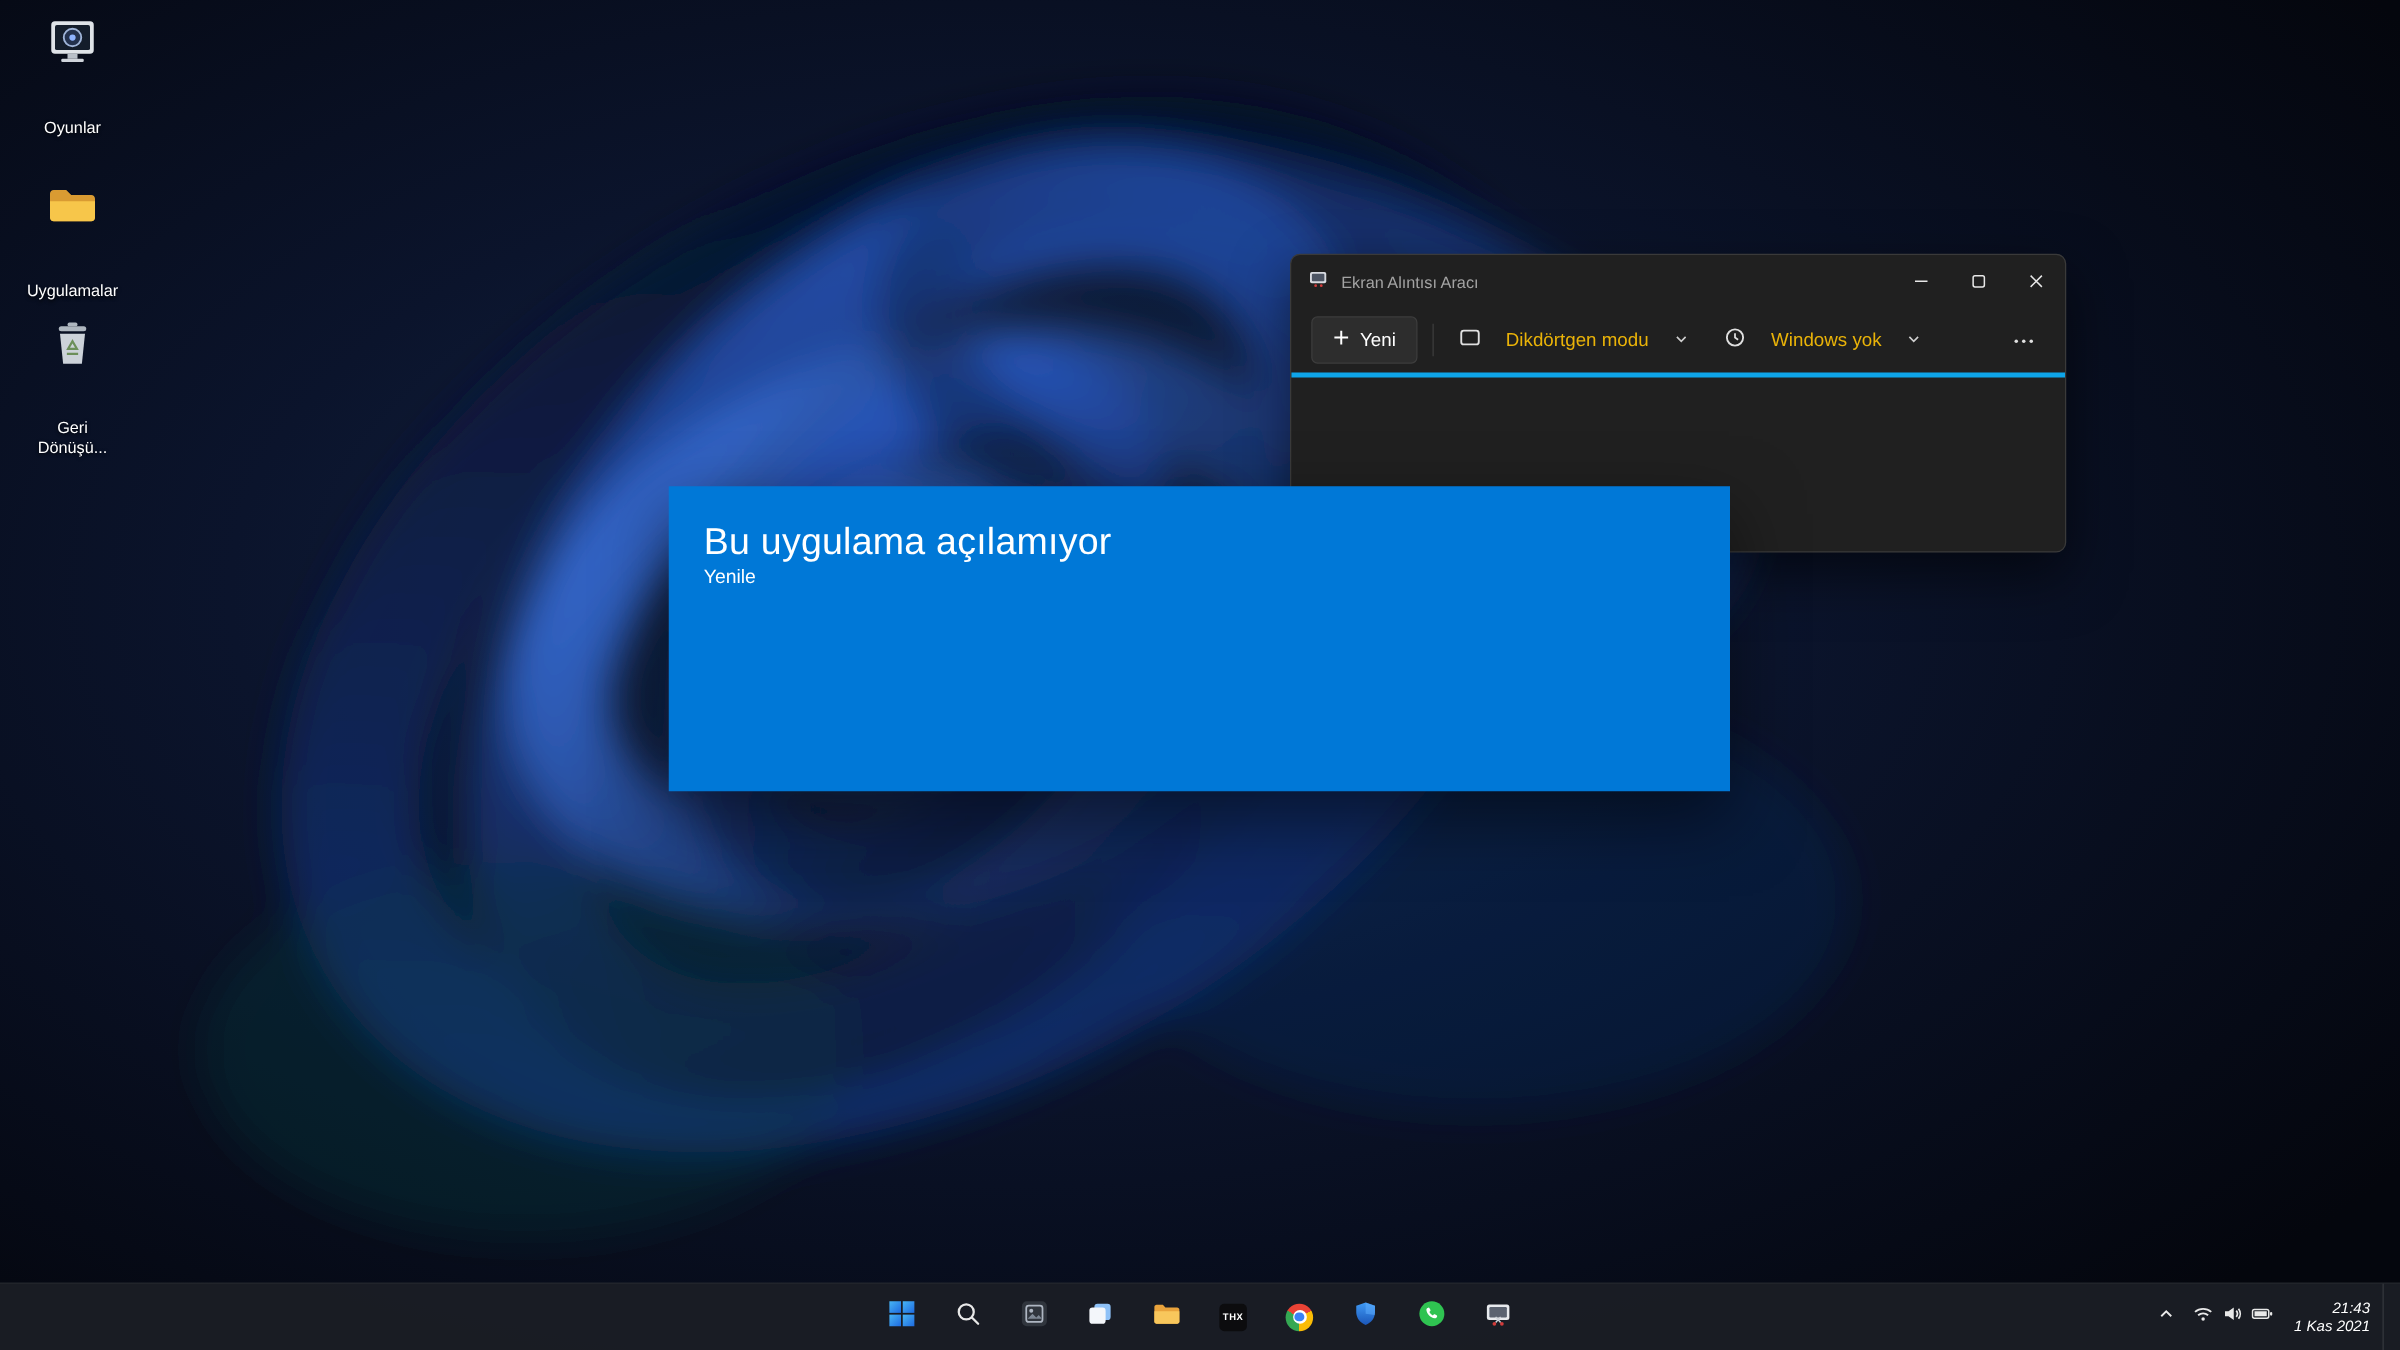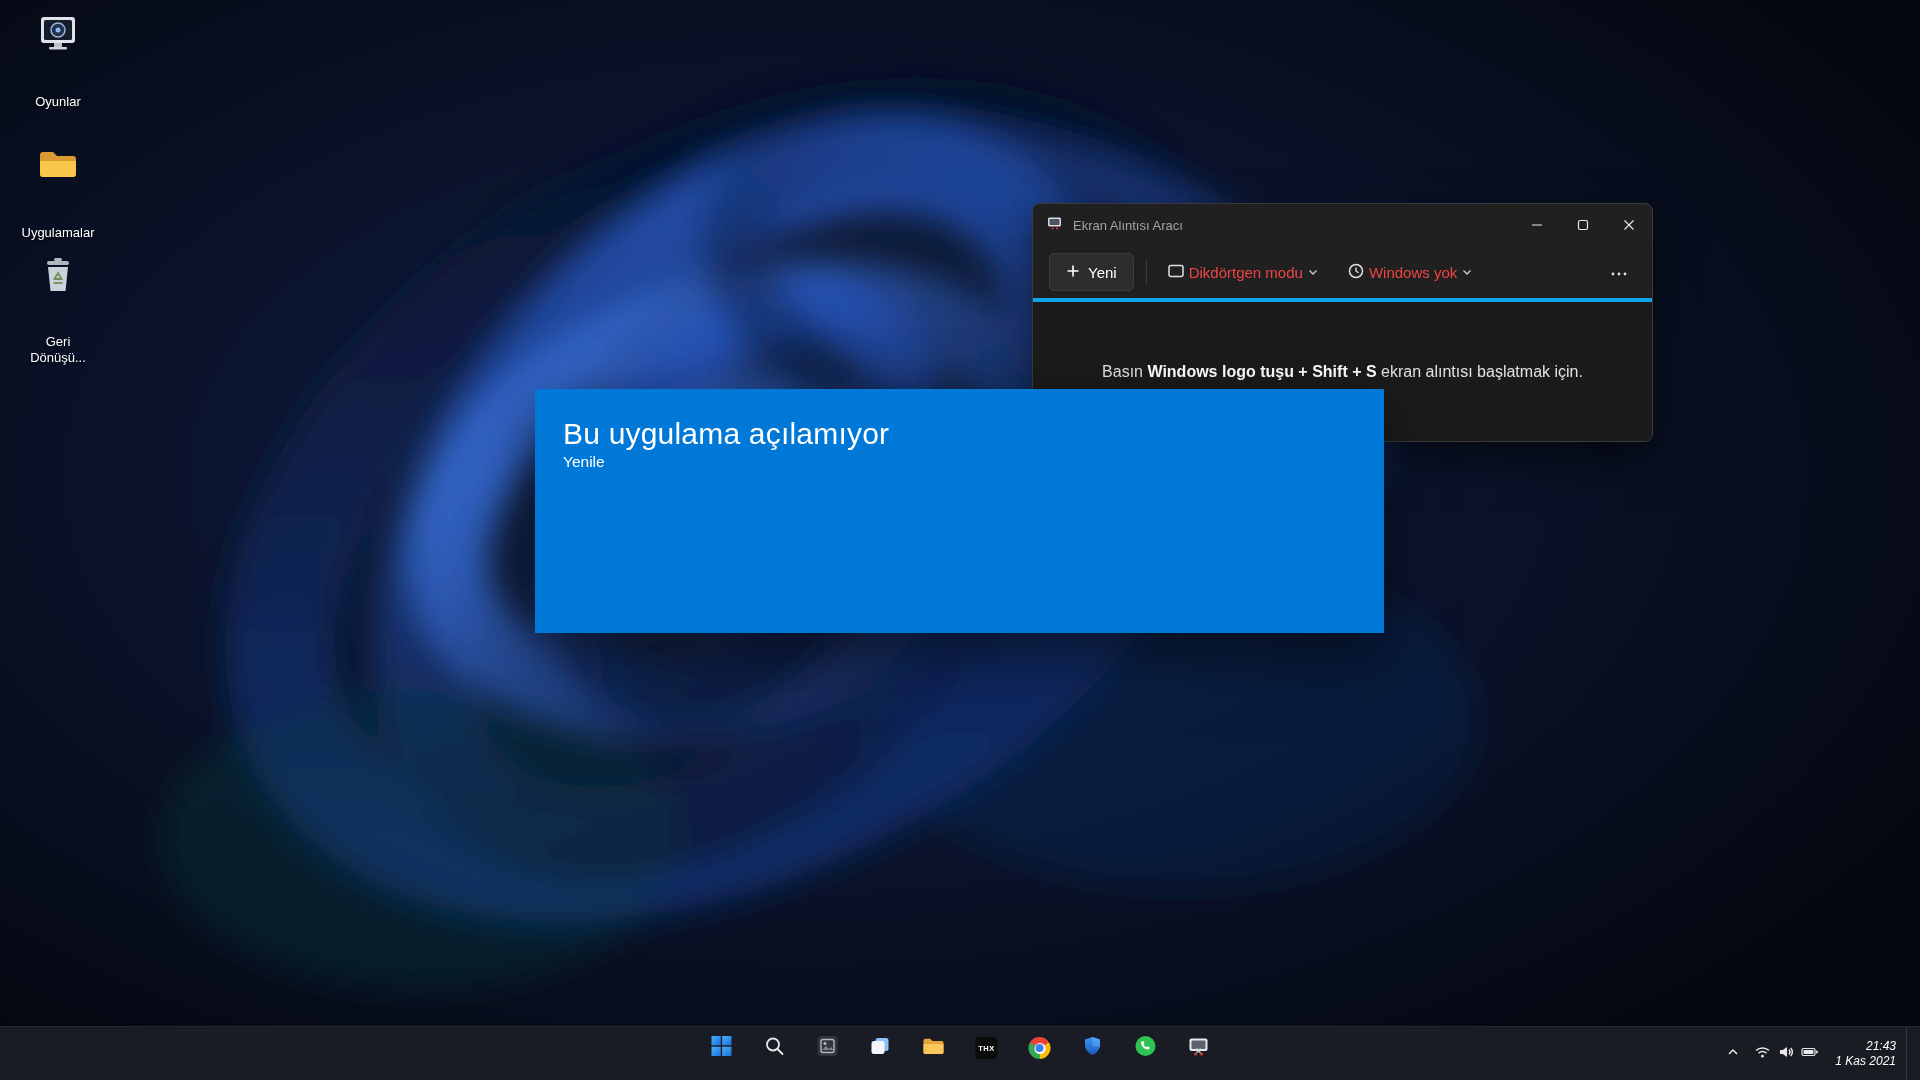--- a/index.html
+++ b/index.html
@@ -22,43 +22,43 @@
           color:#e8e8e8; overflow:hidden; display:flex; flex-direction:column; }
   .snip-titlebar { height:42px; display:flex; align-items:center; padding-left:14px; }
   .snip-titlebar .title { font-size:13px; color:#a3a3a3; margin-left:10px; }
   .win-controls { margin-left:auto; display:flex; height:100%; }
   .wc-btn { width:46px; height:100%; display:flex; align-items:center; justify-content:center; cursor:pointer; }
 
   .snip-toolbar { height:56px; display:flex; align-items:center; padding:0 16px; gap:12px; border-bottom:4px solid #0ea5e9; }
   .btn-new { display:flex; align-items:center; gap:8px; background:#2d2d2d; border:1px solid #3d3d3d; border-radius:5px;
              color:#fff; font-size:15px; height:38px; padding:0 16px; cursor:pointer; font-family:inherit; }
   .tb-sep { width:1px; height:26px; background:#3c3c3c; }
-  .dd { display:flex; align-items:center; gap:4px; padding:0 8px; height:38px; border-radius:5px; font-size:15px;
-        color:#ef4444; cursor:pointer; }
+  .dd { display:flex; align-items:center; gap:20px; padding:0 8px; height:38px; border-radius:5px; font-size:15px;
+        color:#eab308; cursor:pointer; }
   .more-btn { margin-left:auto; width:34px; height:34px; display:flex; align-items:center; justify-content:center;
               border-radius:5px; cursor:pointer; }
   .snip-content { flex:1; background:#1b1b1b; display:flex; align-items:center; justify-content:center; }
   .snip-hint { font-size:16px; color:#e2e2e2; }
   .snip-hint b { color:#fff; }
 
   
   .dialog { position:absolute; left:535px; top:389px; width:849px; height:244px; background:#0078d7; z-index:3;
             color:#fff; box-shadow:0 22px 55px rgba(0,0,0,.5); padding:28px 36px 0 28px; }
   .dialog h1 { font-size:30px; font-weight:400; letter-spacing:.2px; }
   .dialog .body { margin-top:18px; font-size:15.5px; line-height:1.45; max-width:790px; }
   .dialog .link { font-size:15.5px; line-height:1.45; cursor:pointer; display:inline-block; }
   .dialog .btn-row { position:absolute; right:30px; top:175px; display:flex; gap:28px; }
   .dlg-btn { min-width:110px; height:37px; padding:0 20px; background:transparent; border:2px solid #fff; color:#fff;
              font-size:16px; font-weight:700; font-family:inherit; cursor:pointer; }
 
   
   .taskbar { position:absolute; left:0; right:0; bottom:0; height:54px; background:rgba(26,29,36,.96);
              border-top:1px solid rgba(255,255,255,.05); z-index:4; }
   .tb-center { position:absolute; left:50%; top:0; transform:translateX(-50%); height:100%; display:flex;
-               align-items:flex-start; gap:11px; }
+               align-items:center; gap:11px; }
   .tb-icon { width:42px; height:42px; border-radius:6px; display:flex; align-items:center; justify-content:center; cursor:pointer; }
   .thx { width:22px; height:22px; border-radius:4px; background:#0c0c0e; color:#fff; font-size:7.5px; font-weight:700;
          letter-spacing:.5px; display:flex; align-items:center; justify-content:center; }
   .chrome { width:22px; height:22px; border-radius:50%; display:flex; align-items:center; justify-content:center;
             background:conic-gradient(from 300deg,#ea4335 0 120deg,#fbbc05 0 240deg,#34a853 0 360deg); }
   .chrome-white { width:11px; height:11px; border-radius:50%; background:#fff; display:flex; align-items:center; justify-content:center; }
   .chrome-blue { width:7.5px; height:7.5px; border-radius:50%; background:#3b82f6; }
 
   .tb-right { position:absolute; right:8px; top:0; height:100%; display:flex; align-items:center; gap:2px; }
   .tray-btn { height:40px; padding:0 6px; display:flex; align-items:center; border-radius:6px; cursor:pointer; gap:7px; }
@@ -219,23 +219,20 @@
         <span>
           <svg width="18" height="6">
               <circle cx="3" cy="3" r="1.4" fill="#e0e0e0"></circle>
               <circle cx="9" cy="3" r="1.4" fill="#e0e0e0"></circle>
               <circle cx="15" cy="3" r="1.4" fill="#e0e0e0"></circle>
             </svg>
         </span>
       </div>
     </div>
 
-    <div class="snip-content">
-      <div class="snip-hint"><span>Basın </span><b>Windows logo tuşu + Shift + S</b><span> ekran alıntısı başlatmak için.</span></div>
-    </div>
   </div>
 
   <div class="dialog">
     <h1>Bu uygulama açılamıyor</h1>
     <span class="link">Yenile</span>
   </div>
 
   <div class="taskbar">
     <div class="tb-center">
       <div class="tb-icon">

